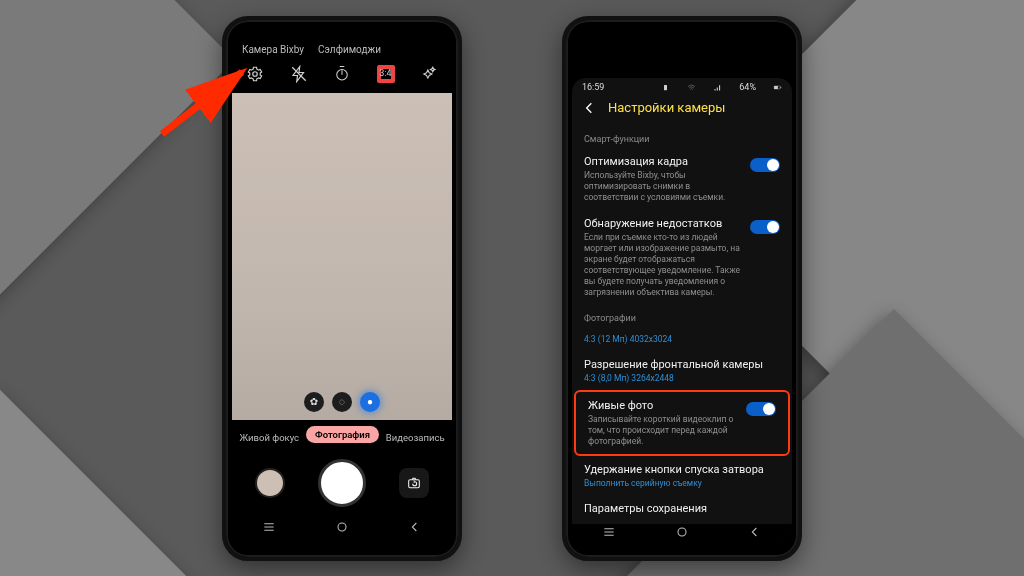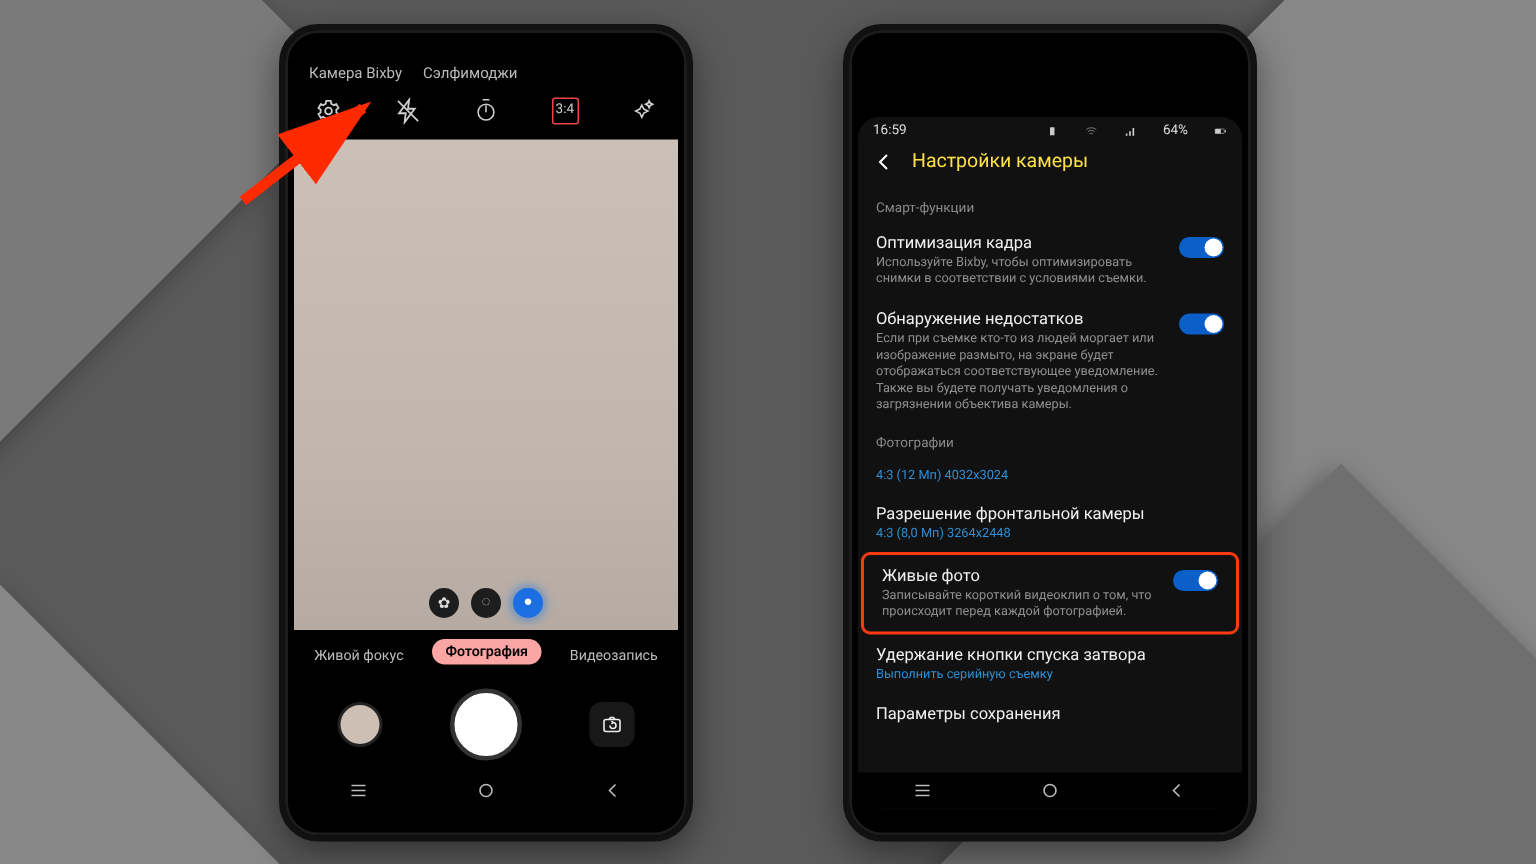--- a/index.html
+++ b/index.html
@@ -16,21 +16,21 @@
   }
   .d1 { width: 520px; height: 520px; right: -260px; top: -60px; transform: rotate(45deg); background:#878787; }
   .d2 { width: 420px; height: 420px; right: -80px; bottom: -240px; transform: rotate(45deg); background:#6f6f6f; }
   .d3 { width: 360px; height: 360px; left: -200px; top: -120px; transform: rotate(45deg); background:#7a7a7a; }
   .d4 { width: 320px; height: 320px; left: -160px; bottom: -200px; transform: rotate(45deg); background:#888; }
 
   .stage { position: relative; width: 1024px; height: 576px; display: flex; justify-content: center; align-items: center; gap: 100px; }
 
   
   .phone {
-    width: 276px; height: 545px;
+    width: 240px; height: 545px;
     background: #000; border: 4px solid #111;
     border-radius: 26px; position: relative;
     box-shadow: 0 8px 24px rgba(0,0,0,.45), inset 0 0 0 2px #1c1c1c;
   }
   .phone::before, .phone::after { content:""; position:absolute; left:0; right:0; height:16px; }
   .phone::before { top:0; }
   .phone::after { bottom:0; }
   .screen {
     position: absolute; inset: 18px 6px 18px 6px;
     background:#000; border-radius: 14px 14px 18px 18px; overflow:hidden;
@@ -106,21 +106,21 @@
               <line x1="3" y1="3" x2="21" y2="21"></line>
             </svg>
         </span>
         <span class="ico">
           <svg viewBox="0 0 24 24" fill="none" stroke="#cfcfcf" stroke-width="1.4">
               <circle cx="12" cy="13" r="7"></circle>
               <path d="M12 7v6"></path>
               <path d="M9 2h6"></path>
             </svg>
         </span>
-        <span class="ico" style="font-size:9px;border:1px solid #ef4444;border-radius:2px;padding:1px 2px;line-height:1;">3:4</span>
+        <span class="ico" style="font-size:9px;border:4px solid #ef4444;border-radius:2px;padding:1px 2px;line-height:1;">3:4</span>
         <span class="ico">
           <svg viewBox="0 0 24 24" fill="none" stroke="#cfcfcf" stroke-width="1.6">
               <path d="M5 3l2 4 4 2-4 2-2 4-2-4-4-2 4-2 2-4Z" transform="translate(6 4) scale(.9)"></path>
               <path d="M17 3l1 2 2 1-2 1-1 2-1-2-2-1 2-1 1-2Z"></path>
             </svg>
         </span>
       </div>
       <div class="viewfinder">
         <div class="filter-bar">
           <span class="fcirc">✿</span>

